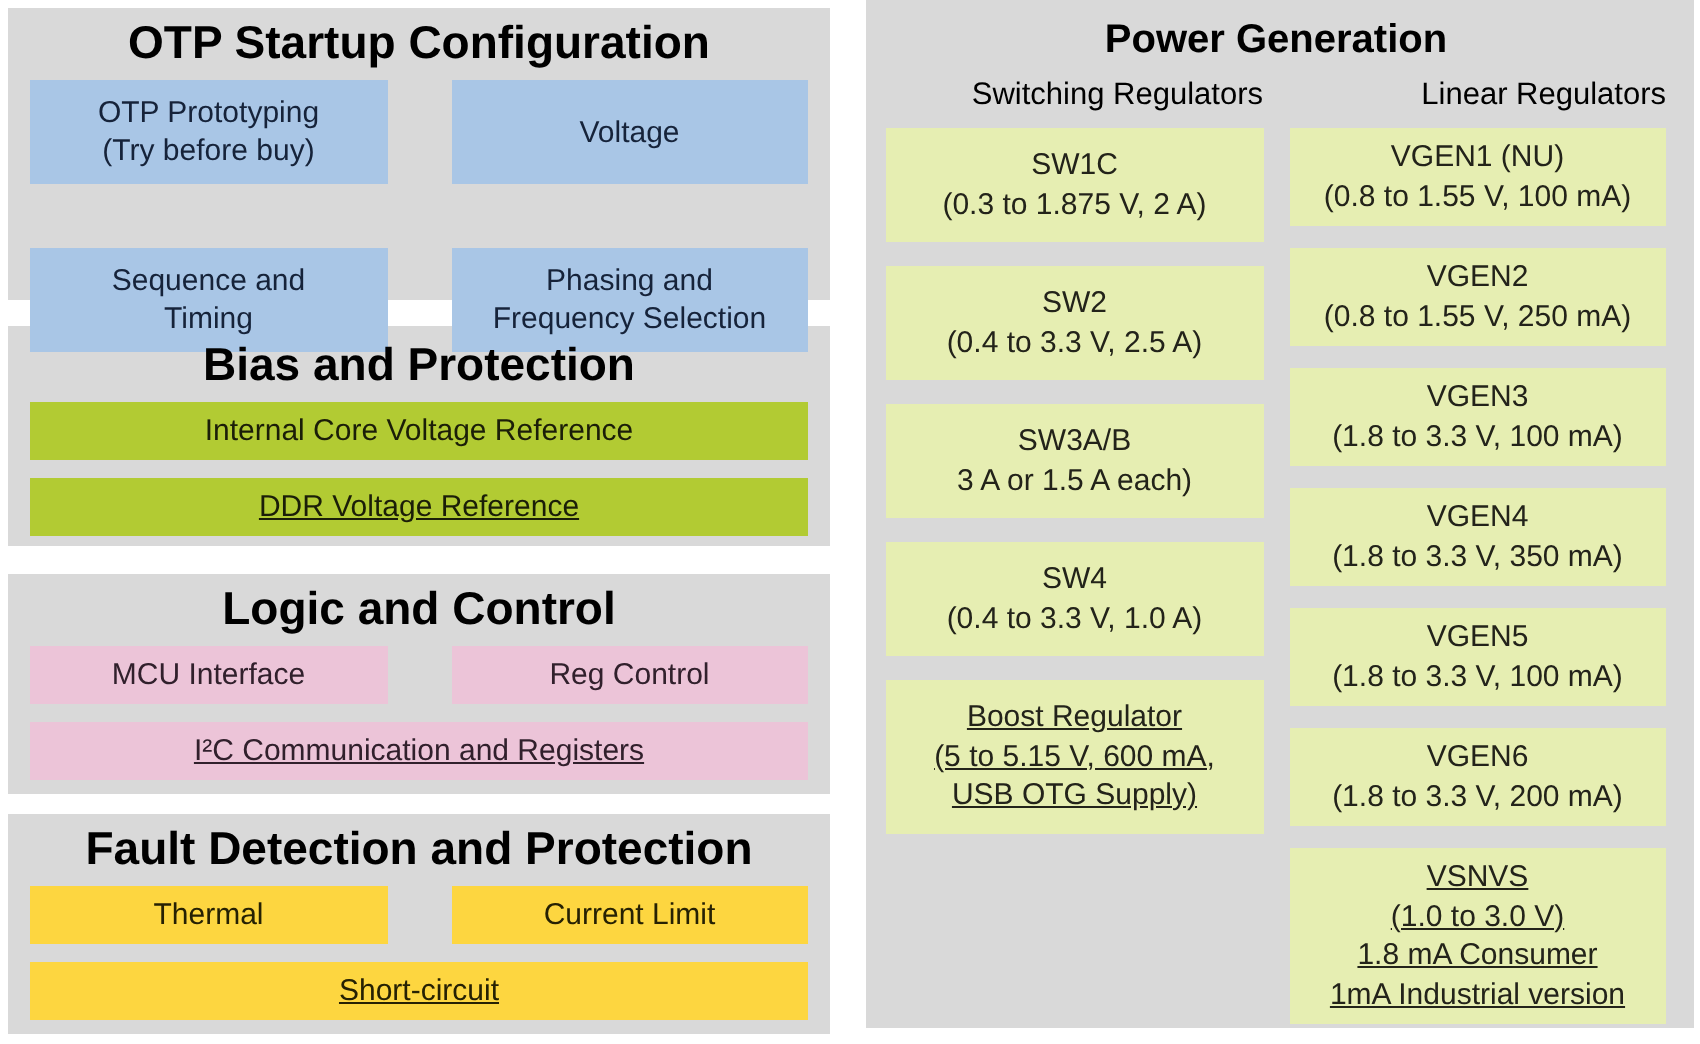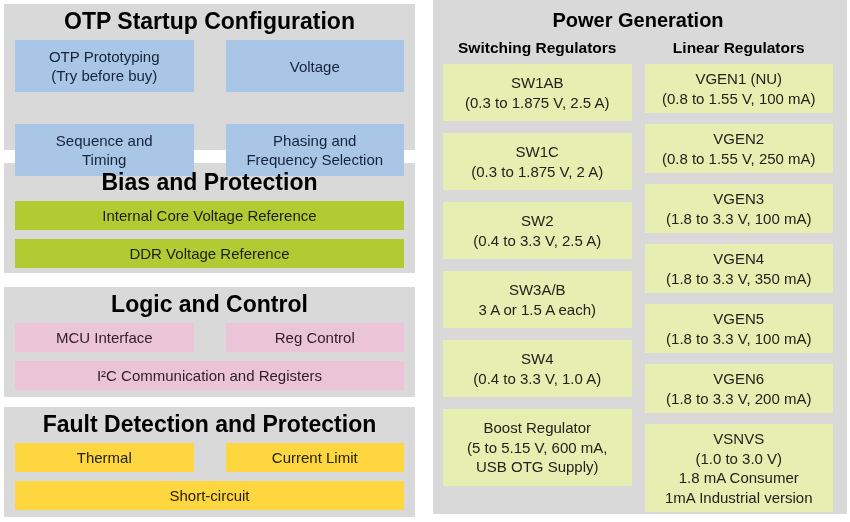--- a/index.html
+++ b/index.html
@@ -16,38 +16,38 @@
   .panel h2{font-size:23px; line-height:24px; font-weight:bold; color:#000;
             text-align:center; margin:3px 0 7px;}
   .p1{height:146px; padding:2px 11px 0; margin-bottom:13px;}
   .p2{height:110px; padding:4px 11px 0; margin-bottom:14px;}
   .p3{height:110px; padding:2px 11px 0; margin-bottom:10px;}
   .p4{height:110px; padding:2px 11px 0;}
 
   .grid2{display:flex; flex-wrap:wrap; column-gap:12px; row-gap:7px; margin-bottom:9px;gap:32px;}
   .grid2 > .cell{flex:1 1 40%;}
   .stack > .cell{margin-bottom:9px;}
-  .stack > .cell:last-child{margin-bottom:0;}
+  .stack > .cell:last-child{margin-bottom:0;text-decoration:underline;}
 
   .cell{display:flex; flex-direction:column; align-items:center; justify-content:center;
         text-align:center; font-size:15px; line-height:19px; height:29px;}
   .cell.tall{height:52px;}
   .blue{background:var(--blue); color:#16233a;}
   .green{background:var(--green); color:#1b1e08;}
   .pink{background:var(--pink); color:#31202c;}
   .yellow{background:var(--yellow); color:#262103;}
   .pale{background:var(--pale); color:#23231a;}
 
   .col-right{position:absolute; left:433px; top:0; width:414px; height:514px;
              padding:4px 14px 0 10px;}
   .col-right h2{font-size:20px; line-height:24px; margin:4px 0 6px;}
   .columns{display:flex; gap:13px;}
   .reg-col{flex:1;}
-  .reg-col h3{font-size:15.5px; line-height:19px; font-weight:bold; color:#000;
-              text-align:center; margin:0 0 7px;}
+  .reg-col h3{font-size:15.5px; line-height:19px; font-weight:normal; color:#000;
+              text-align:right; margin:0 0 7px;}
   .cell.rbox{height:auto; line-height:19.5px;}
   .sw > .cell{padding:9px 2px; margin-bottom:12px;}
   .lin > .cell{padding:5px 2px; margin-bottom:11px;}
   .sw > .cell:last-child,.lin > .cell:last-child{margin-bottom:0;}
 </style>
 </head>
 <body>
 
 <div id="canvas">
 
@@ -122,24 +122,20 @@
 
   </div>
 
   <section class="panel col-right">
     <h2>Power Generation</h2>
     <div class="columns">
       <div class="reg-col">
         <h3>Switching Regulators</h3>
         <div class="stack sw">
             <div class="cell rbox pale">
-              <div class="ln">SW1AB</div>
-              <div class="ln">(0.3 to 1.875 V, 2.5 A)</div>
-            </div>
-            <div class="cell rbox pale">
               <div class="ln">SW1C</div>
               <div class="ln">(0.3 to 1.875 V, 2 A)</div>
             </div>
             <div class="cell rbox pale">
               <div class="ln">SW2</div>
               <div class="ln">(0.4 to 3.3 V, 2.5 A)</div>
             </div>
             <div class="cell rbox pale">
               <div class="ln">SW3A/B</div>
               <div class="ln">3 A or 1.5 A each)</div>

